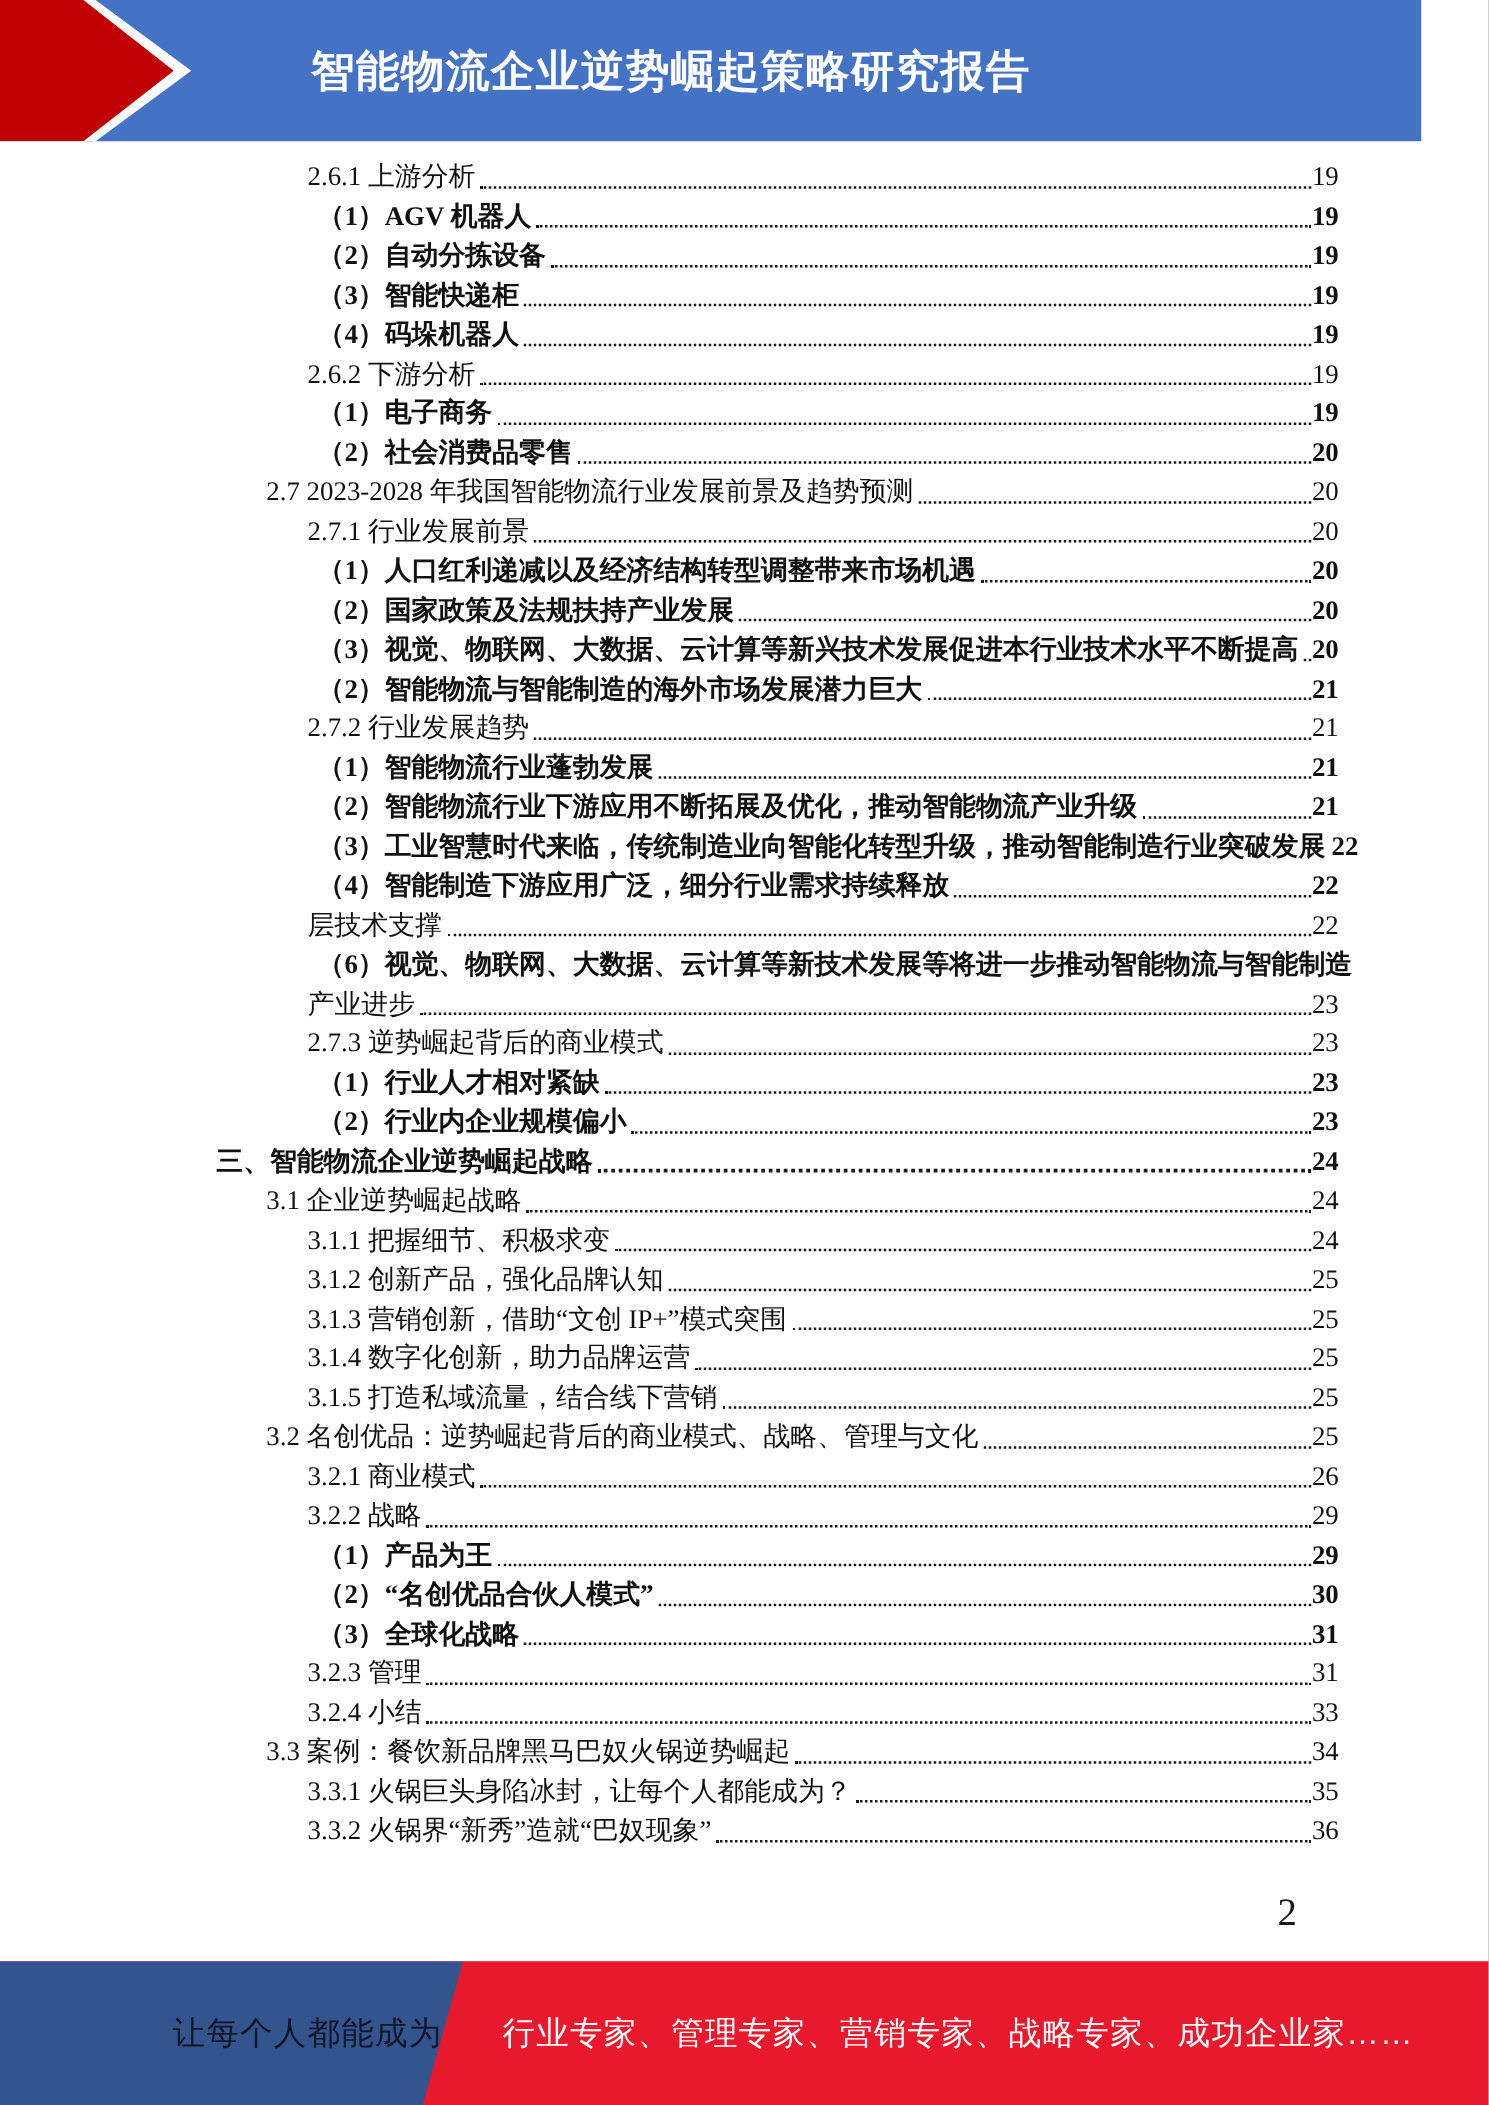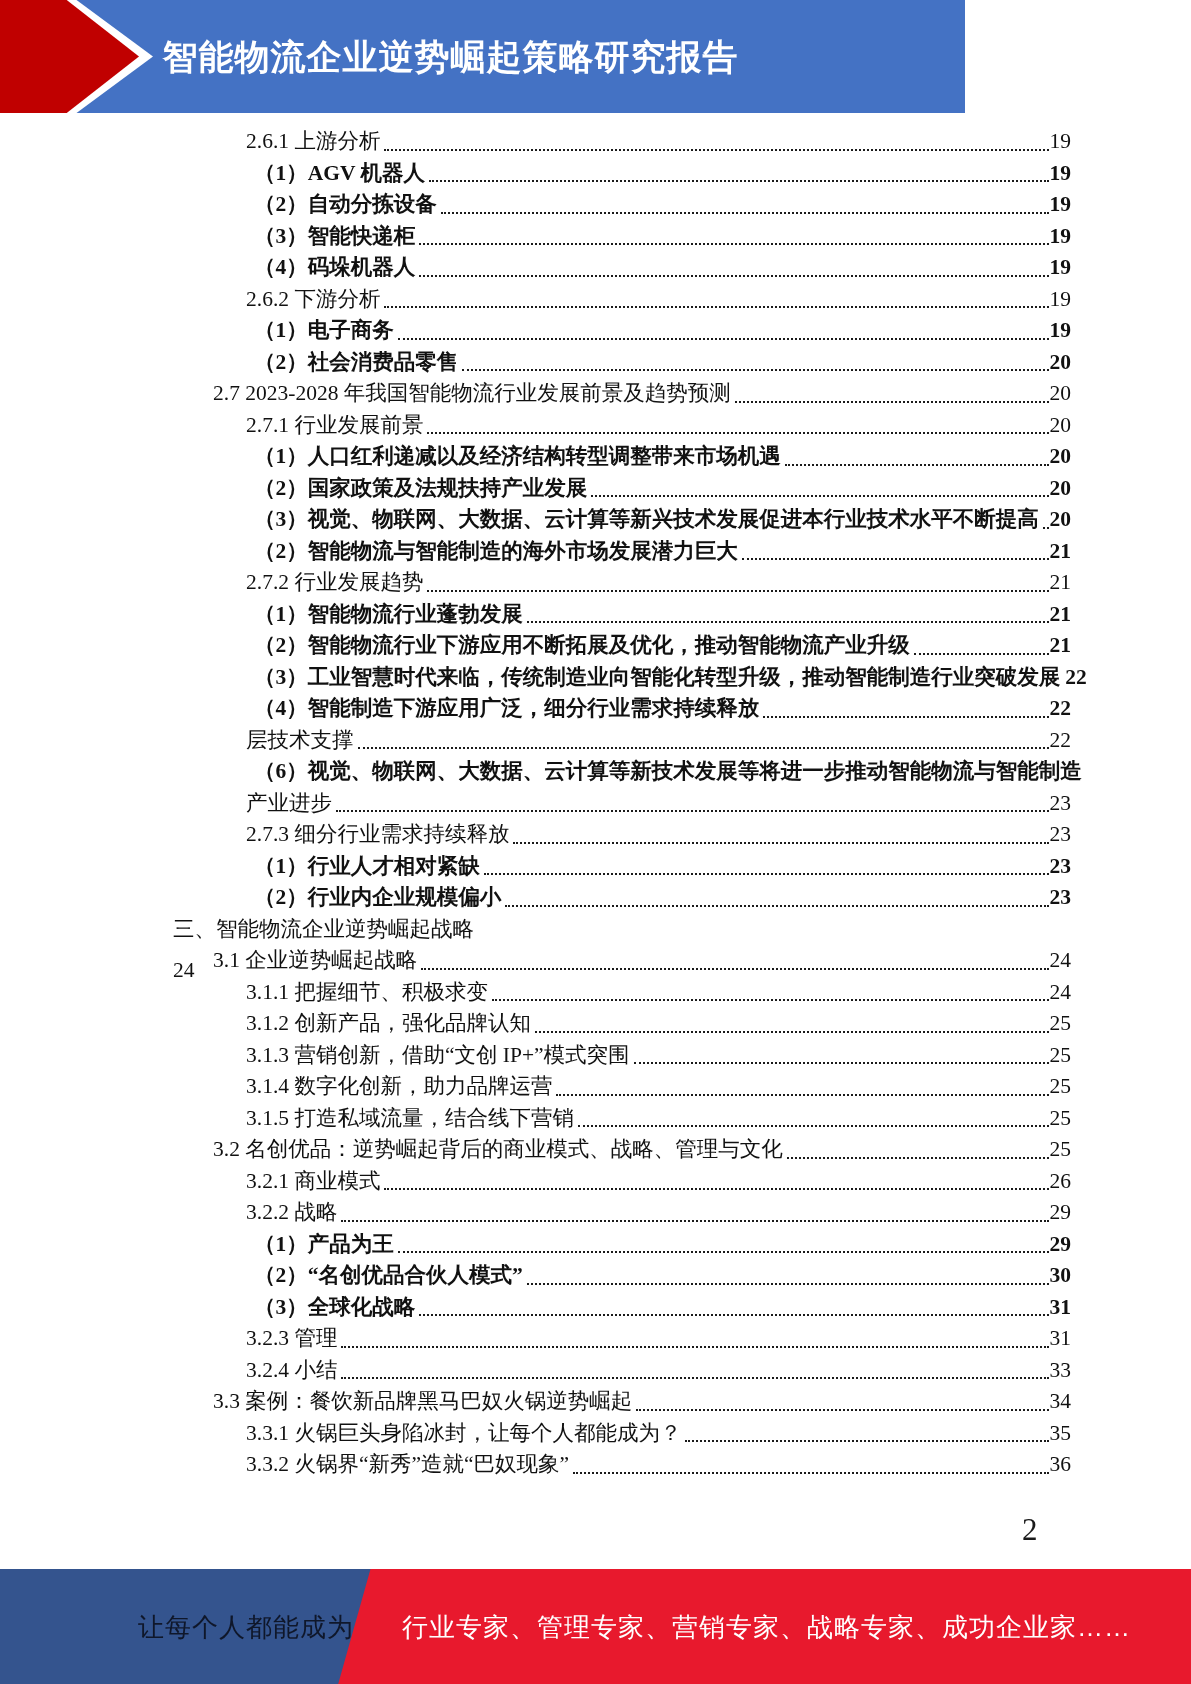--- a/index.html
+++ b/index.html
@@ -9,21 +9,21 @@
     margin:0 auto;
     background:#ffffff;
     overflow:hidden;
     font-family:"Liberation Serif","DejaVu Serif",serif;
     color:#111;
   }
 
   
   .header {
     position:absolute; top:0; left:0;
-    width:965px; height:113px;
+    width:1137px; height:113px;
     background:#4472C4;
   }
   .chev-outer {
     position:absolute; top:0; left:0;
     width:153px; height:113px;
     background:#ffffff;
     clip-path:polygon(0 0, 50% 0, 100% 50%, 50% 100%, 0 100%);
   }
   .chev-inner {
     position:absolute; top:0; left:0;
@@ -68,21 +68,21 @@
     height:0;
     border-bottom:2.4px dotted #1a1a1a;
     margin:0 1px 7px 4px;
   }
   .toc-row .pg { flex:0 0 auto; }
   .lvl0 { padding-left:145px; }
   .lvl1 { padding-left:185px; }
   .lvl2 { padding-left:218px; }
   .lvl3 { padding-left:226px;font-weight:bold; }
   .lvlc { padding-left:218px; }
-  .toc-row.bold { font-weight:400;flex-direction:column; }
+  .toc-row.bold { font-weight:700; }
   .toc-row.bold .dots { border-bottom-width:3px; }
 
   
   .page-num {
     position:absolute;
     top:1512px; left:1022px;
     font-size:31px;
     color:#1a1a1a;
   }
 
@@ -230,21 +230,21 @@
       </div>
       <div class="toc-row lvl3">
         <span class="t">（6）视觉、物联网、大数据、云计算等新技术发展等将进一步推动智能物流与智能制造</span>
       </div>
       <div class="toc-row lvlc">
         <span class="t">产业进步</span>
         <span class="dots"></span>
         <span class="pg">23</span>
       </div>
       <div class="toc-row lvl2">
-        <span class="t">2.7.3 细分行业需求持续释放</span>
+        <span class="t">2.7.3 逆势崛起背后的商业模式</span>
         <span class="dots"></span>
         <span class="pg">23</span>
       </div>
       <div class="toc-row lvl3">
         <span class="t">（1）行业人才相对紧缺</span>
         <span class="dots"></span>
         <span class="pg">23</span>
       </div>
       <div class="toc-row lvl3">
         <span class="t">（2）行业内企业规模偏小</span>

